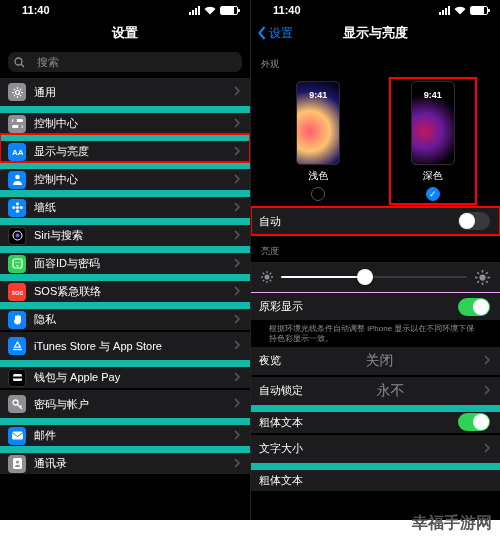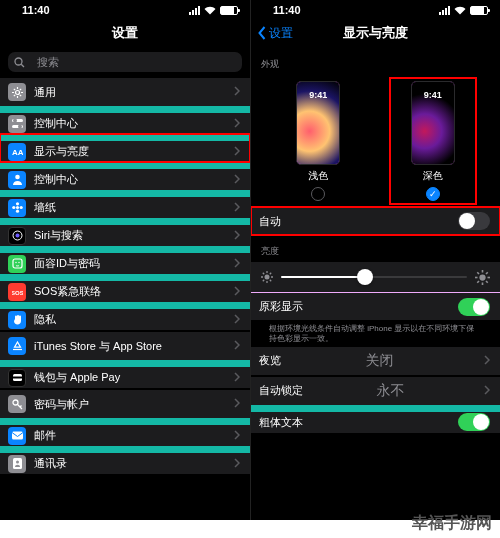--- a/index.html
+++ b/index.html
@@ -559,16 +559,27 @@
             </svg></span>
       </div>
       <div class="row">
         <span>粗体文本</span>
         <span class="toggle on">
             <i></i>
           </span>
       </div>
     </div>
 
+    <div class="group">
+      <div class="row">
+        <span>文字大小</span>
+        <span class="chev"><svg viewBox="0 0 6 10">
+              <use href="#i-chev"></use>
+            </svg></span>
+      </div>
+      <div class="row">
+        <span>粗体文本</span>
+      </div>
+    </div>
   </div>
 </div>
 
 <div class="watermark">幸福手游网</div>
 
 </body></html>

